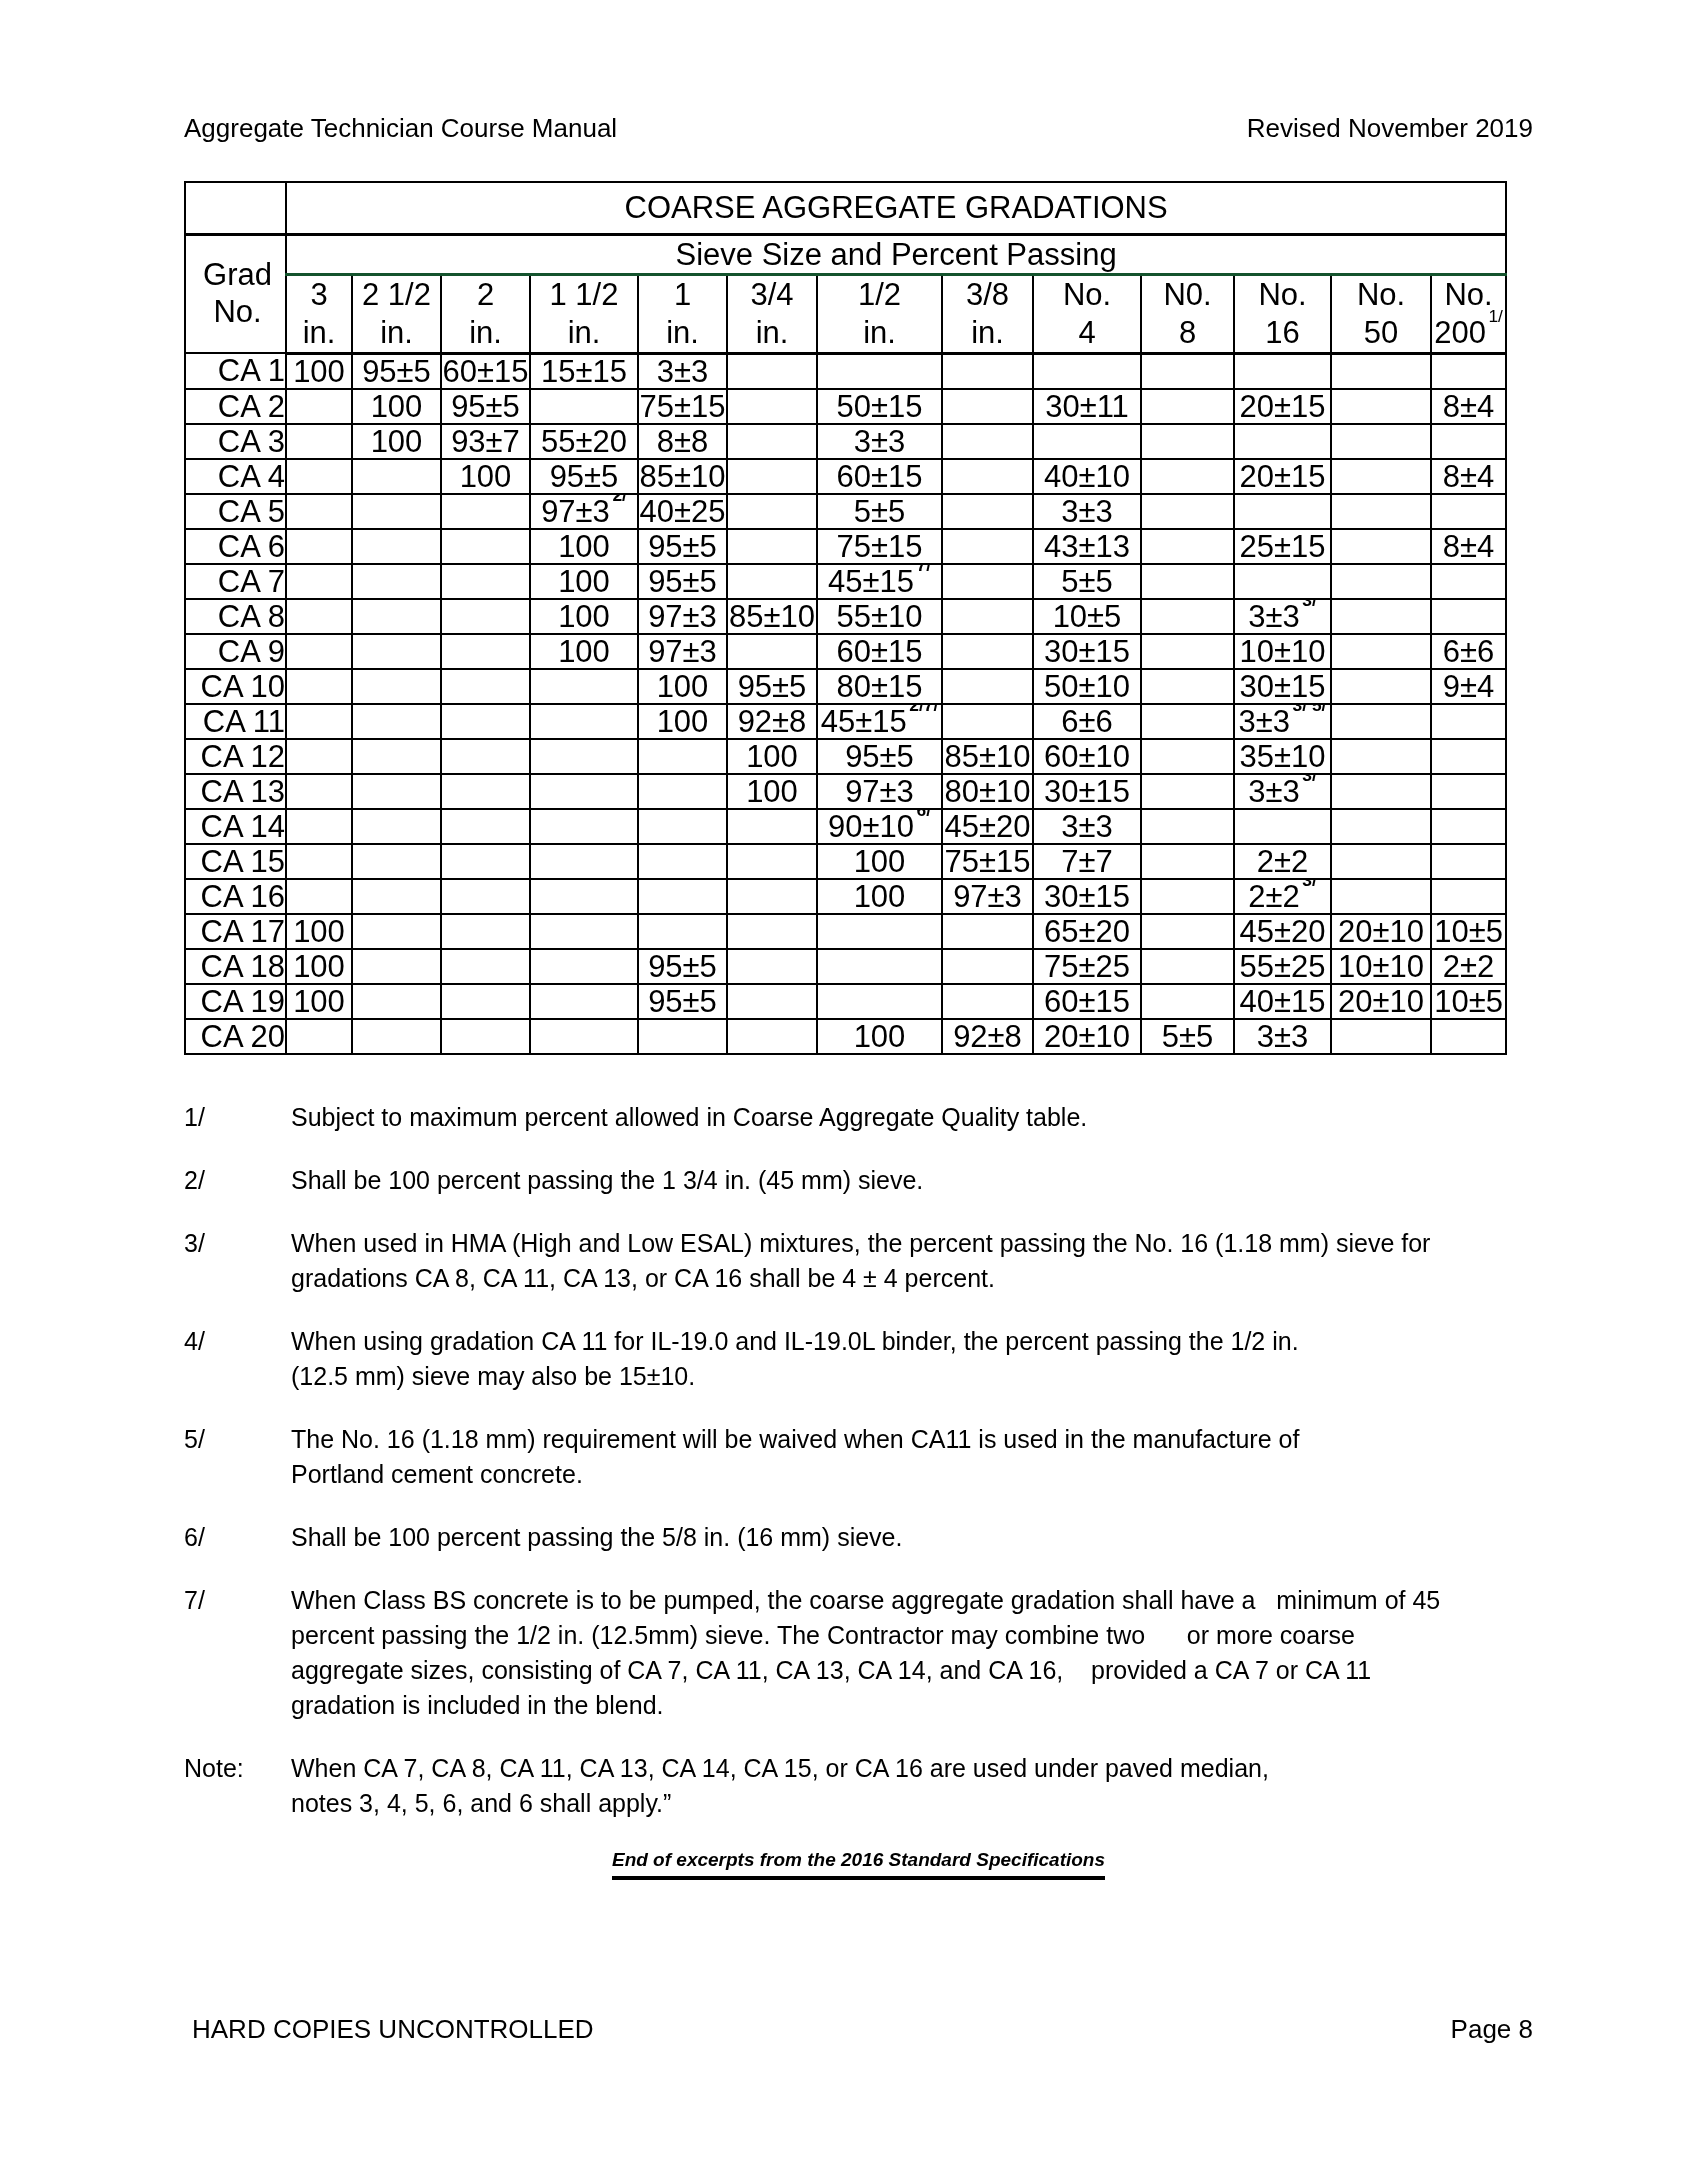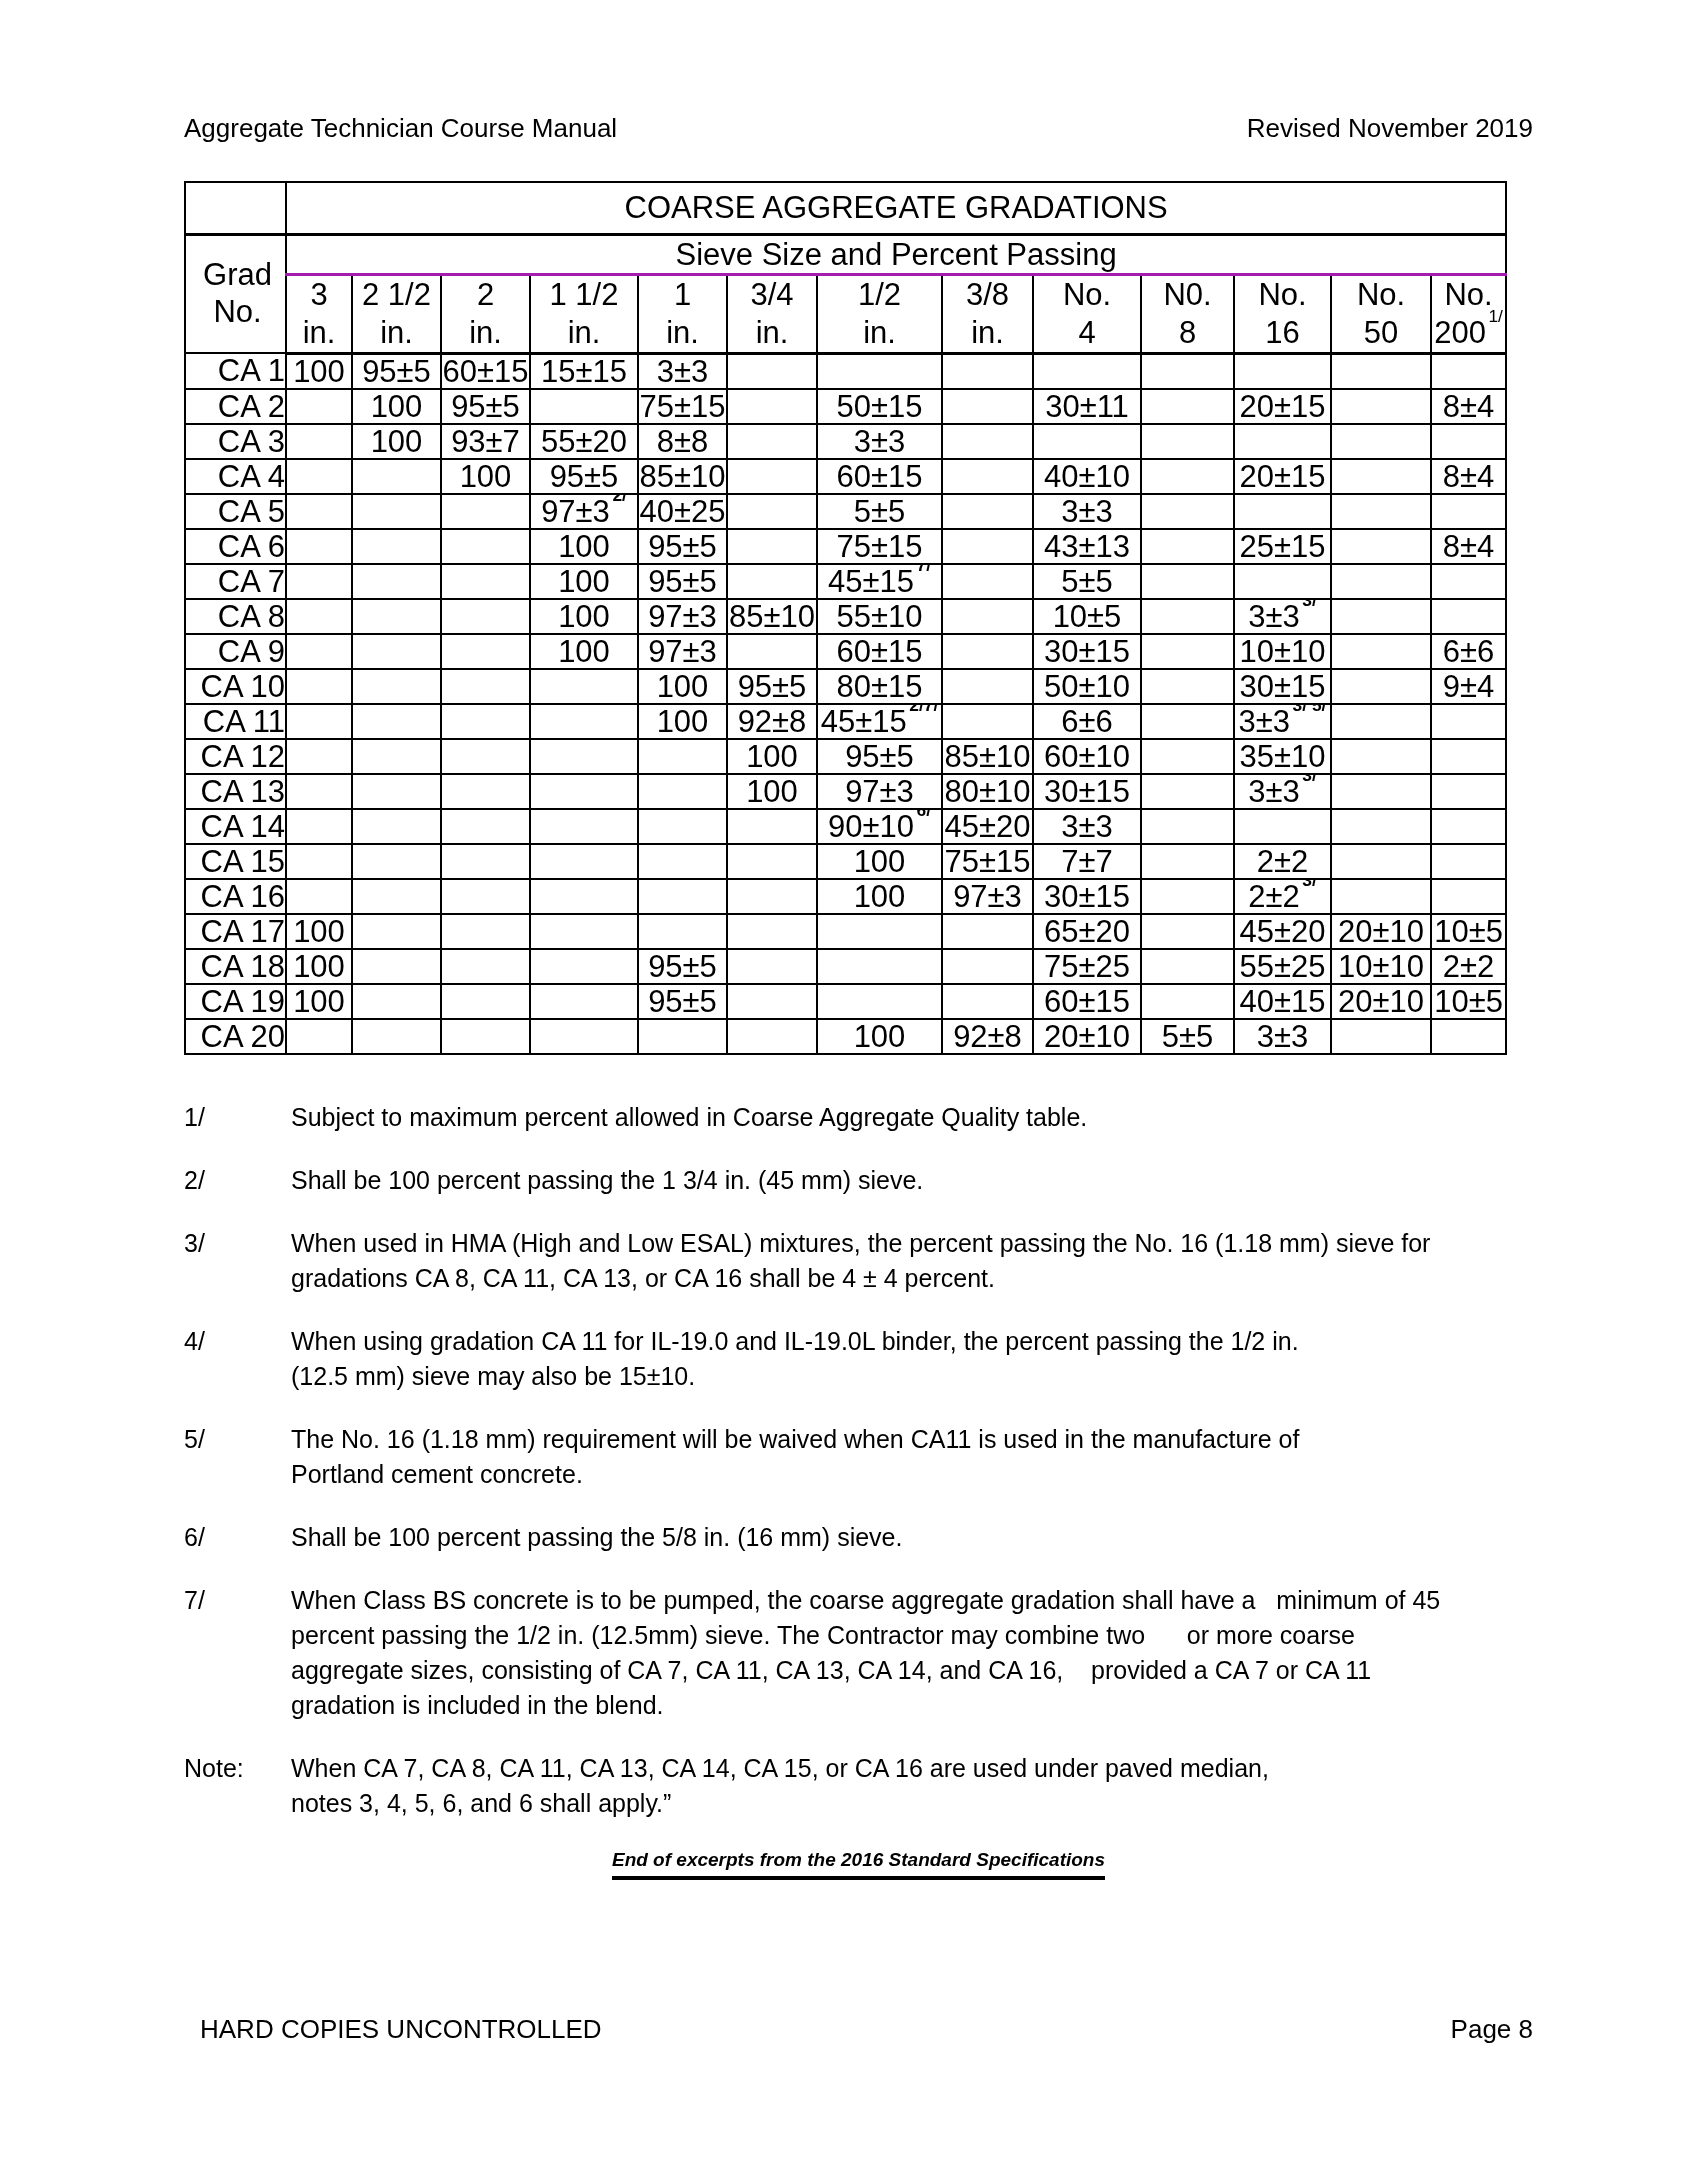--- a/index.html
+++ b/index.html
@@ -22,21 +22,21 @@
   table.grad-table{
     margin-top:37px;border-collapse:collapse;table-layout:fixed;width:1322px;
     font-size:31px;border:2.5px solid #000;
   }
   .grad-table th,.grad-table td{
     border:2px solid #000;padding:0;text-align:center;font-weight:normal;
     overflow:hidden;vertical-align:middle;
   }
   .r-title th{height:50px;border-bottom:3px solid #000;}
   .r-sub th{height:37px;}
-  th.sieve-span{border-bottom:3px solid #a21caf;}
+  th.sieve-span{border-bottom:3px solid #14532d;}
   .r-cols th{height:65px;border-bottom:3px solid #000;line-height:1.22;}
   th.grad-head{
     white-space:pre-line;text-align:center;padding-left:4px;line-height:1.18;
     border-bottom:1px solid #eab308;
   }
   .grad-table tbody td{height:33px;line-height:1;}
   .grad-table td.grad{text-align:right;padding-left:5px;}
   .grad-table sup{
     font-size:56%;line-height:0;position:relative;top:-0.55em;margin-left:2.5px;white-space:nowrap;
   }
@@ -51,21 +51,21 @@
 
   
   .end-line{text-align:center;margin-top:15px;}
   .end-line span{
     font-weight:bold;font-style:italic;font-size:19px;
     border-bottom:4.5px solid #000;padding-bottom:5px;display:inline-block;
   }
 
   
   .page-footer{
-    position:absolute;left:200px;right:154px;top:2014px;
+    position:absolute;left:192px;right:154px;top:2014px;
     display:flex;justify-content:space-between;font-size:26px;
   }
 </style>
 </head>
 <body>
 
 <div class="content">
 
   <div class="page-header">
     <span>Aggregate Technician Course Manual</span>

